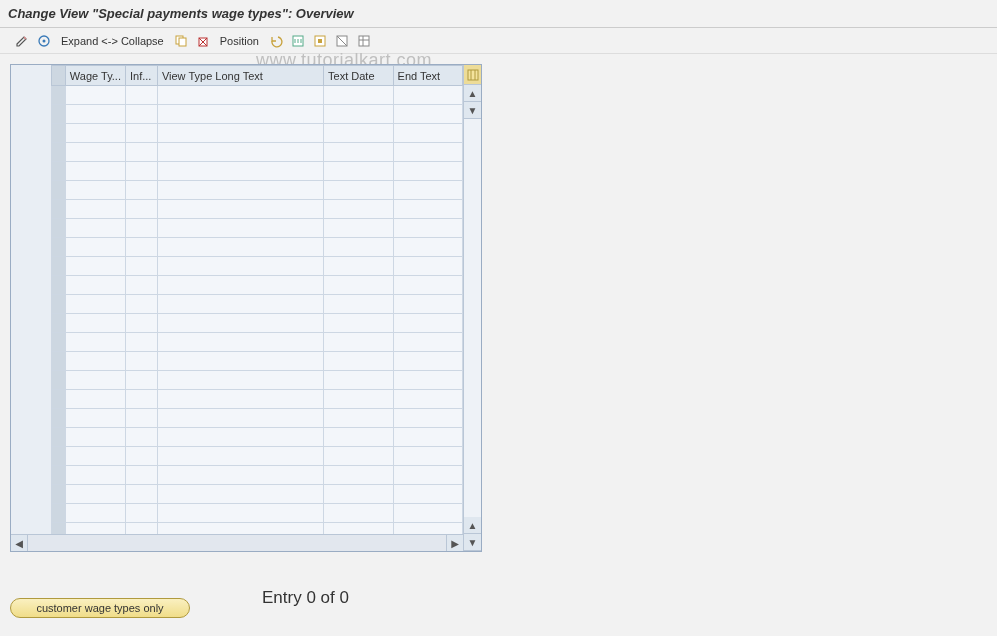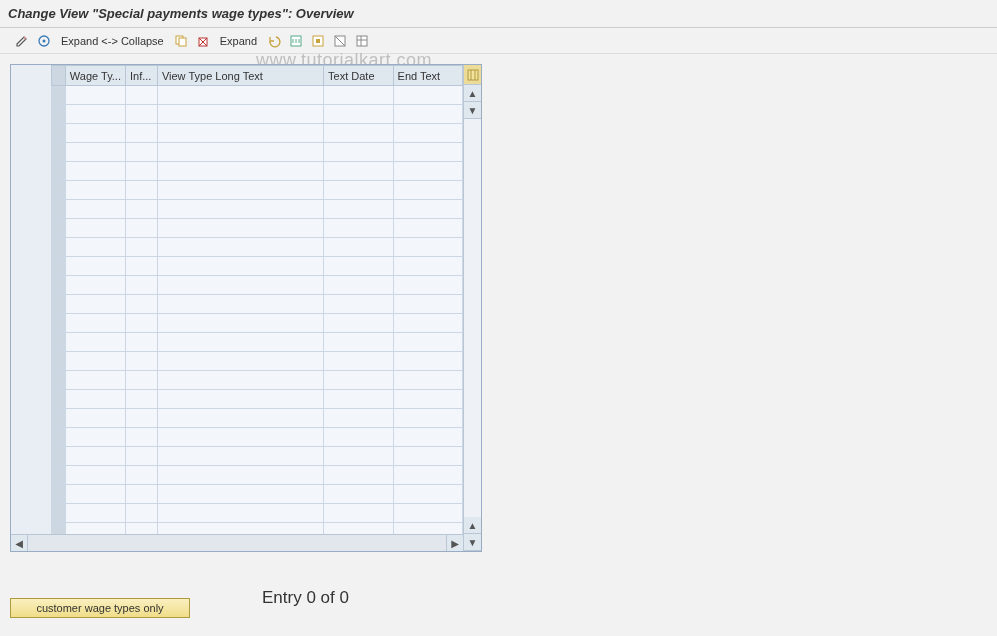--- a/index.html
+++ b/index.html
@@ -137,21 +137,21 @@
       gap:12px;
     }
     .btn {
       height: 20px;
       border:1px solid #b09a3e;
       background: linear-gradient(#faf0c0,#f0dd89);
       padding:0 12px;
       font-size:11px;
       color:#333;
       cursor:pointer;
-      border-radius:0;
+      border-radius:10px;
       display:flex; align-items:center; justify-content:center;
       min-width:180px;
       margin-top:20px;
     }
     .btn.position { min-width:150px; justify-content:flex-start; gap:18px; padding-left:6px;}
     .btn .mini-icon { width:14px; height:14px; display:flex; align-items:center; justify-content:center; }
     .status { font-size:17px; color:#333; margin-left:60px; }
     .watermark {
       position:absolute;
       top:50px; left:256px;
@@ -187,21 +187,21 @@
         <rect x="5" y="4" width="7" height="8" fill="#fff" stroke="#c8a23d"></rect>
       </svg>
   </span>
   <span class="tb-icon">
     <svg width="14" height="14">
         <rect x="3" y="4" width="8" height="8" fill="#fff" stroke="#b33"></rect>
         <line x1="3" y1="4" x2="11" y2="12" stroke="#b33"></line>
         <line x1="11" y1="4" x2="3" y2="12" stroke="#b33"></line>
       </svg>
   </span>
-  <span class="tb-text">Expand</span>
+  <span class="tb-text">Position</span>
   <span class="tb-icon">
     <svg width="14" height="14">
         <path d="M9 3 A5 5 0 1 1 3 7" fill="none" stroke="#c8a23d" stroke-width="1.3"></path>
         <path d="M3 3 L3 7 L7 7" fill="none" stroke="#c8a23d" stroke-width="1.3"></path>
       </svg>
   </span>
   <span class="tb-icon">
     <svg width="14" height="14">
         <rect x="2" y="2" width="10" height="10" fill="#fff" stroke="#5a8"></rect>
         <path d="M4 5 L4 9 M7 5 L7 9 M10 5 L10 9" stroke="#5a8"></path>

